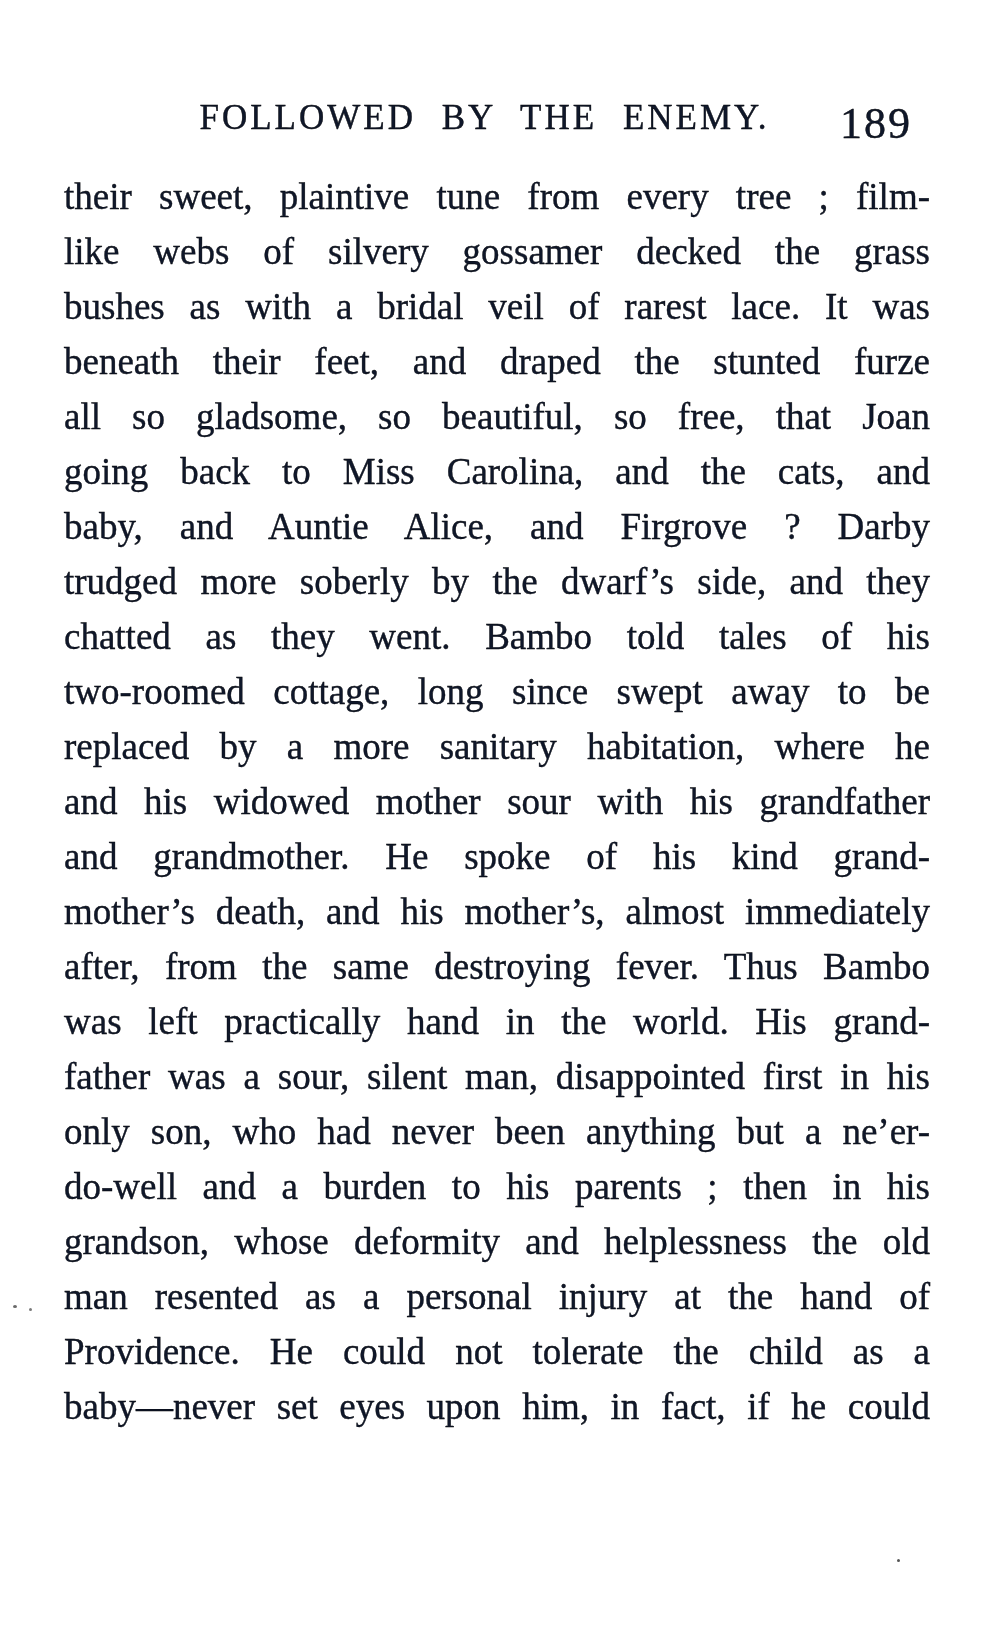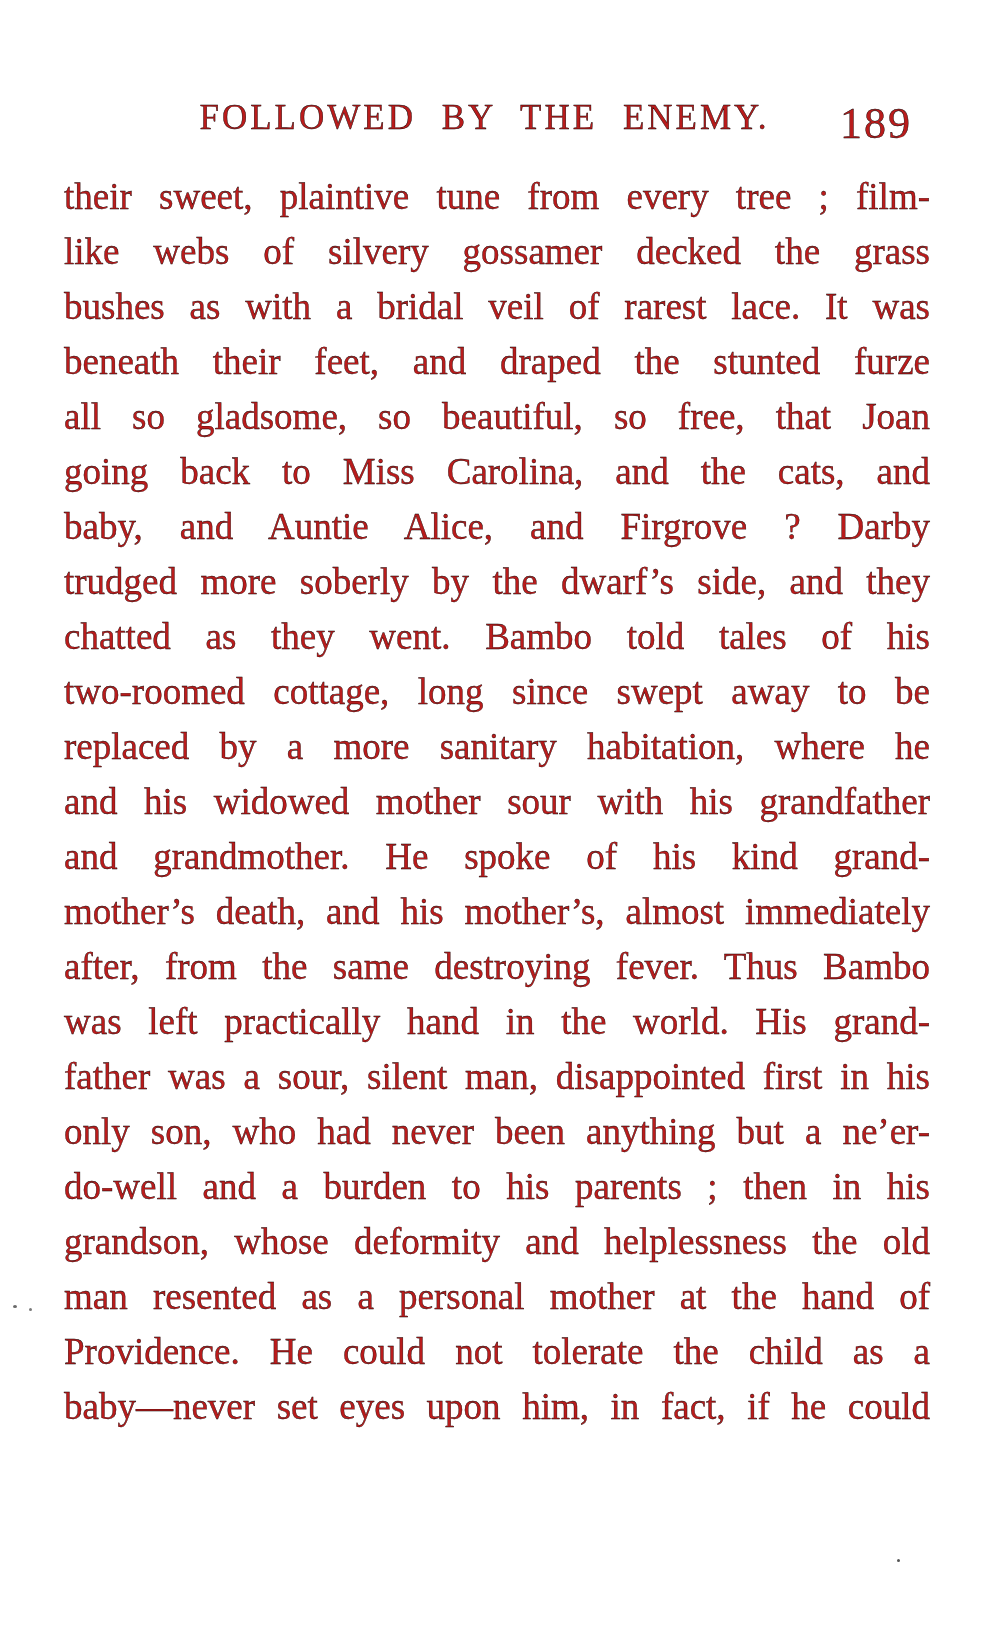--- a/index.html
+++ b/index.html
@@ -8,21 +8,21 @@
     background: #ffffff;
     width: 1000px;
     height: 1637px;
     overflow: hidden;
   }
   .page {
     position: relative;
     width: 1000px;
     height: 1317px;
     background: #ffffff;
-    color: #b91c1c;
+    color: #0f172a;
     font-family: "Liberation Serif", "DejaVu Serif", serif;
   }
   .header {
     position: absolute;
     top: 98px;
     left: 57px;
     width: 871px;
     height: 44px;
   }
   .header-title {
@@ -95,21 +95,21 @@
       <div class="line">replaced by a more sanitary habitation, where he</div>
       <div class="line">and his widowed mother sour with his grandfather</div>
       <div class="line">and grandmother. He spoke of his kind grand-</div>
       <div class="line">mother’s death, and his mother’s, almost immediately</div>
       <div class="line">after, from the same destroying fever. Thus Bambo</div>
       <div class="line">was left practically hand in the world. His grand-</div>
       <div class="line">father was a sour, silent man, disappointed first in his</div>
       <div class="line">only son, who had never been anything but a ne’er-</div>
       <div class="line">do-well and a burden to his parents ; then in his</div>
       <div class="line">grandson, whose deformity and helplessness the old</div>
-      <div class="line">man resented as a personal mother at the hand of</div>
+      <div class="line">man resented as a personal injury at the hand of</div>
       <div class="line">Providence. He could not tolerate the child as a</div>
       <div class="line">baby—never set eyes upon him, in fact, if he could</div>
     </div>
 
   <div class="speck speck-a"></div>
   <div class="speck speck-b"></div>
   <div class="speck speck-c"></div>
 
 </div>
 

